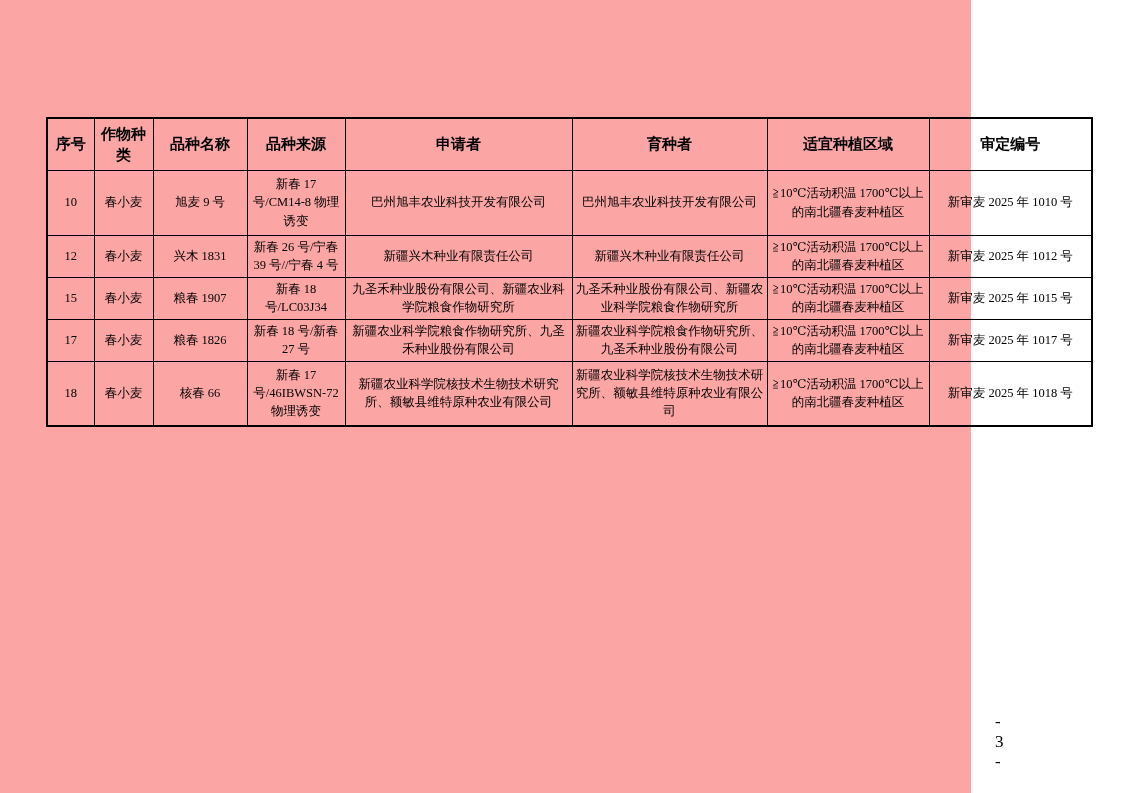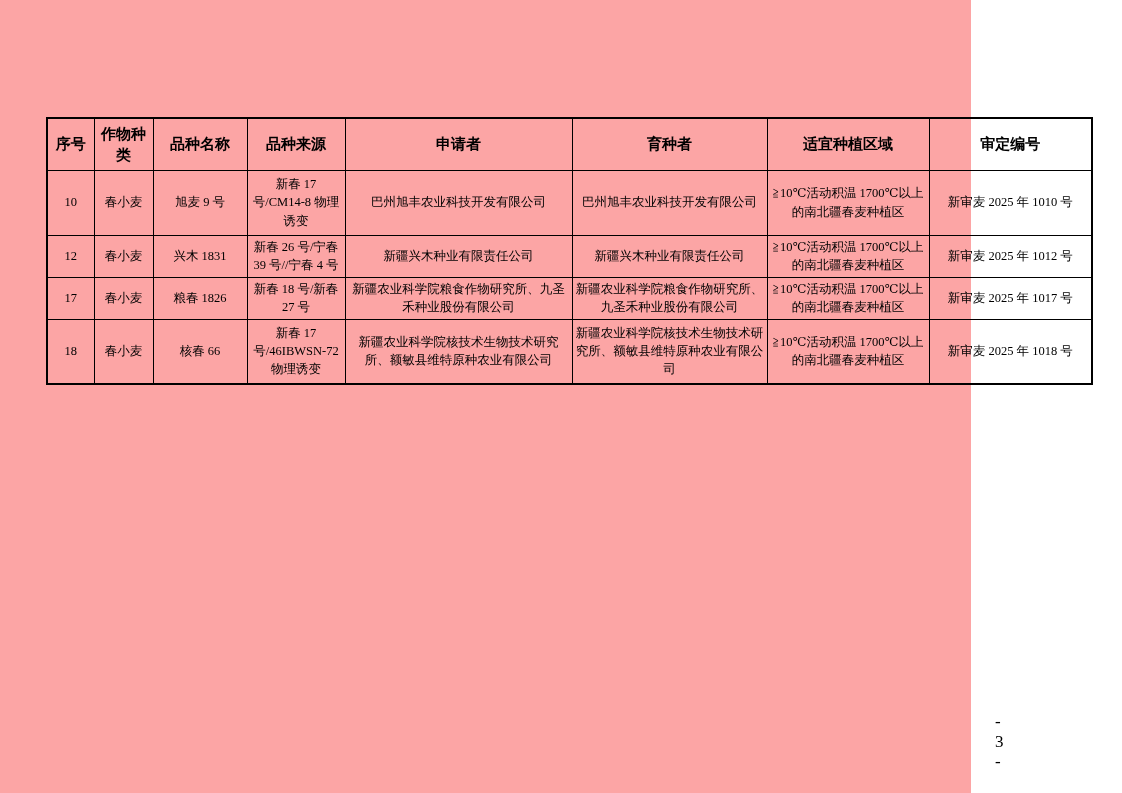--- a/index.html
+++ b/index.html
@@ -105,20 +105,30 @@
         <td>12</td>
         <td>春小麦</td>
         <td>兴木 1831</td>
         <td>新春 26 号/宁春 39 号//宁春 4 号</td>
         <td>新疆兴木种业有限责任公司</td>
         <td>新疆兴木种业有限责任公司</td>
         <td>≧10℃活动积温 1700℃以上的南北疆春麦种植区</td>
         <td>新审麦 2025 年 1012 号</td>
       </tr>
       <tr class="h42">
+        <td>15</td>
+        <td>春小麦</td>
+        <td>粮春 1907</td>
+        <td>新春 18 号/LC03J34</td>
+        <td>九圣禾种业股份有限公司、新疆农业科学院粮食作物研究所</td>
+        <td>九圣禾种业股份有限公司、新疆农业科学院粮食作物研究所</td>
+        <td>≧10℃活动积温 1700℃以上的南北疆春麦种植区</td>
+        <td>新审麦 2025 年 1015 号</td>
+      </tr>
+      <tr class="h42">
         <td>17</td>
         <td>春小麦</td>
         <td>粮春 1826</td>
         <td>新春 18 号/新春 27 号</td>
         <td>新疆农业科学院粮食作物研究所、九圣禾种业股份有限公司</td>
         <td>新疆农业科学院粮食作物研究所、九圣禾种业股份有限公司</td>
         <td>≧10℃活动积温 1700℃以上的南北疆春麦种植区</td>
         <td>新审麦 2025 年 1017 号</td>
       </tr>
       <tr class="h65">

